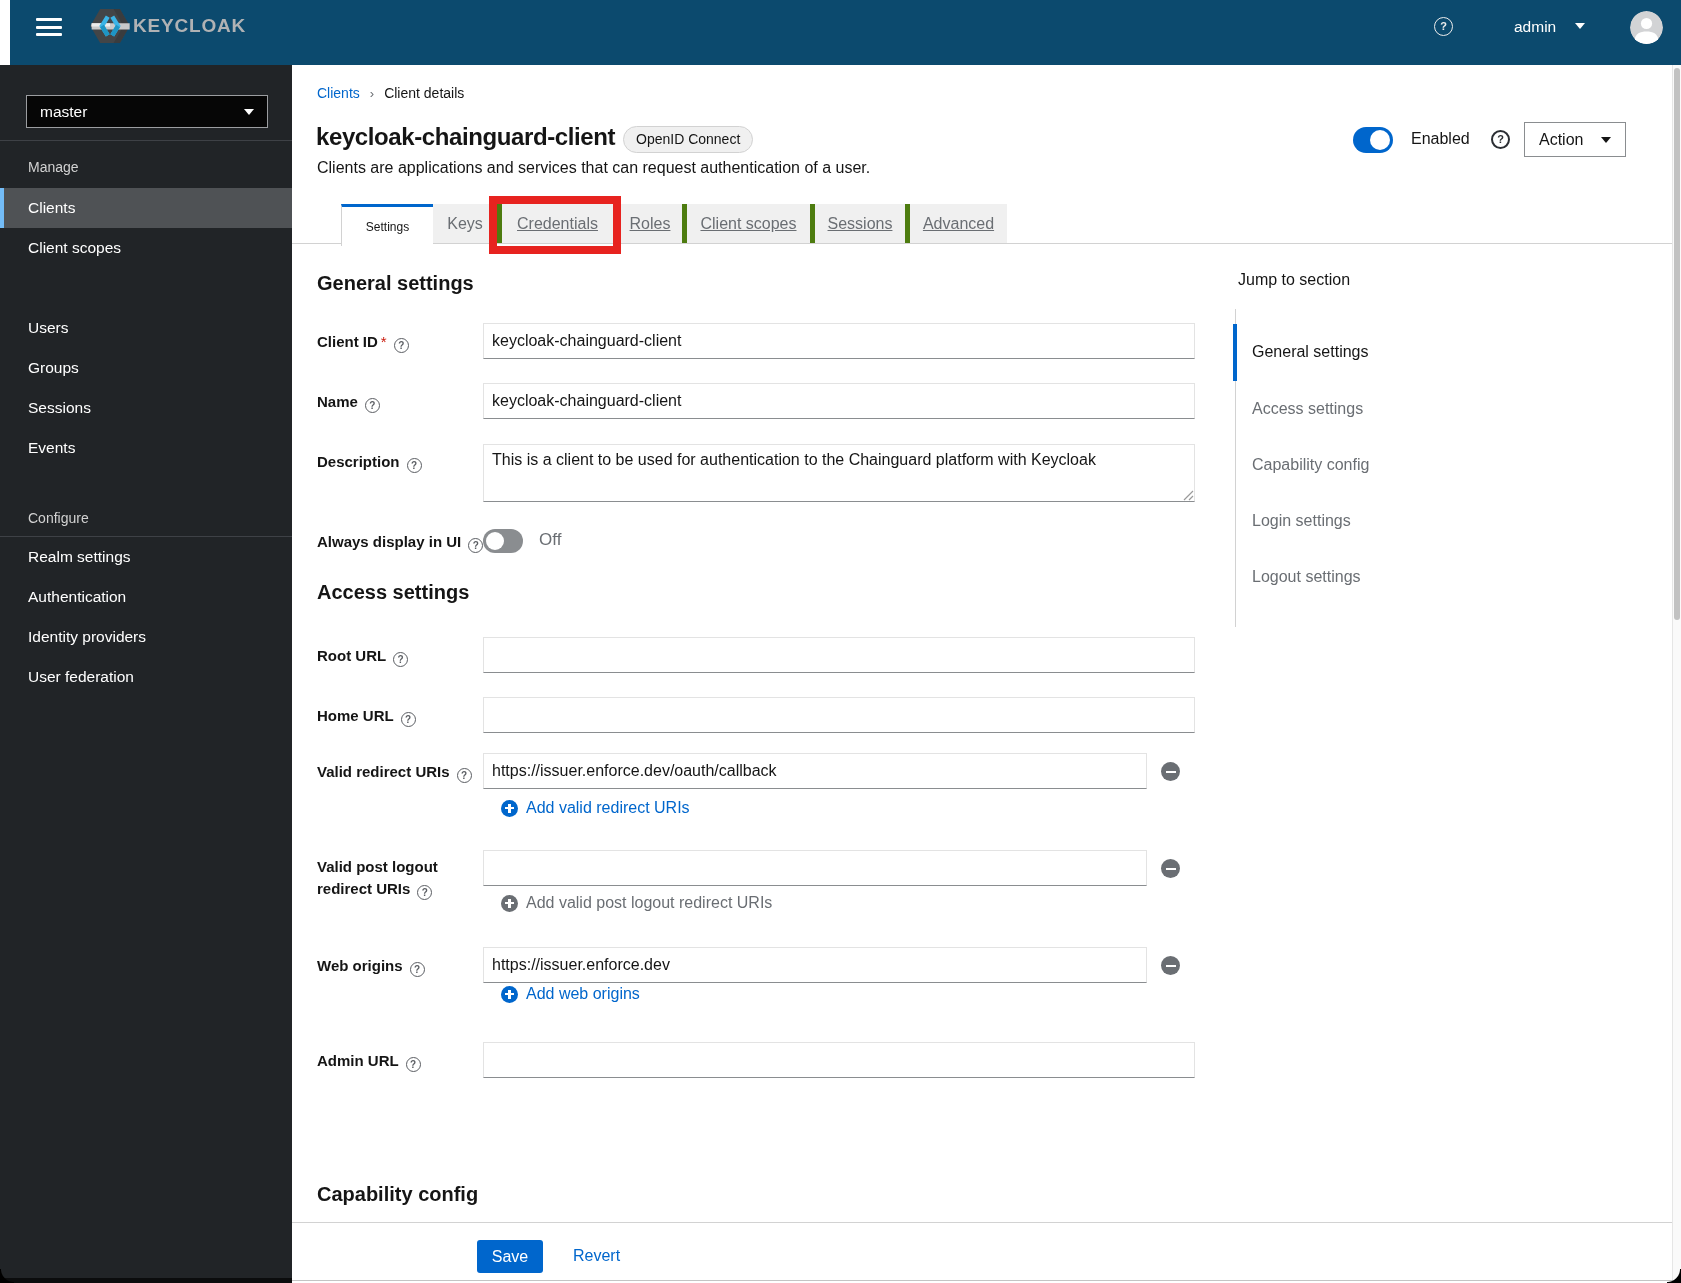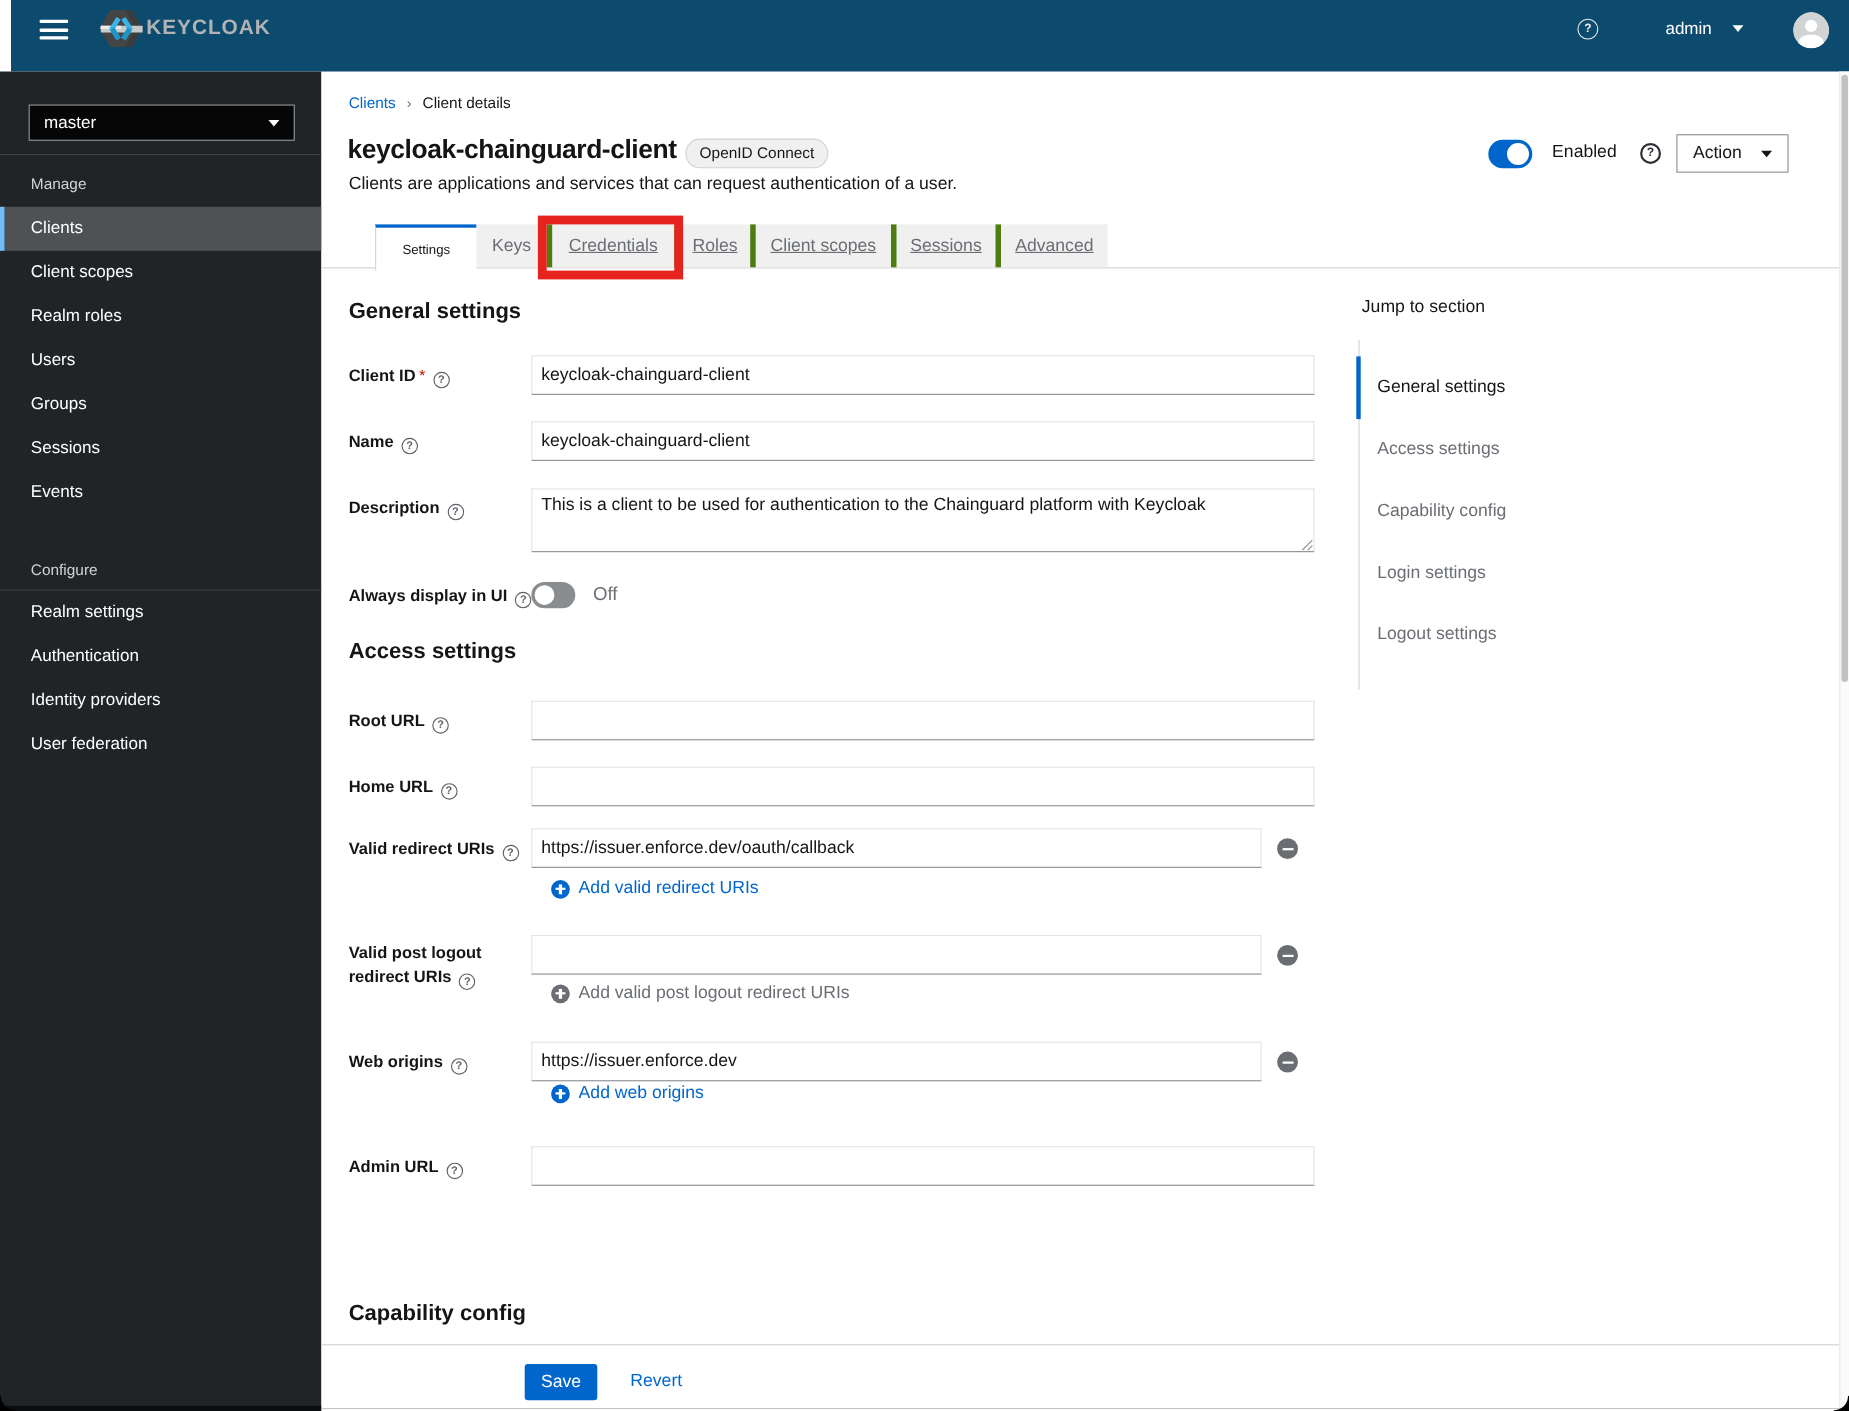--- a/index.html
+++ b/index.html
@@ -146,23 +146,20 @@
       <span class="caret"></span>
     </div>
     <div class="sb-div" style="top:75px"></div>
     <div class="sb-label" style="top:94px">Manage</div>
     <div class="sb-item sel" style="top:123px">
         <span>Clients</span>
       </div>
     <div class="sb-item" style="top:163px">
         <span>Client scopes</span>
       </div>
-    <div class="sb-item" style="top:203px">
-        <span>Realm roles</span>
-      </div>
     <div class="sb-item" style="top:243px">
         <span>Users</span>
       </div>
     <div class="sb-item" style="top:283px">
         <span>Groups</span>
       </div>
     <div class="sb-item" style="top:323px">
         <span>Sessions</span>
       </div>
     <div class="sb-item" style="top:363px">

